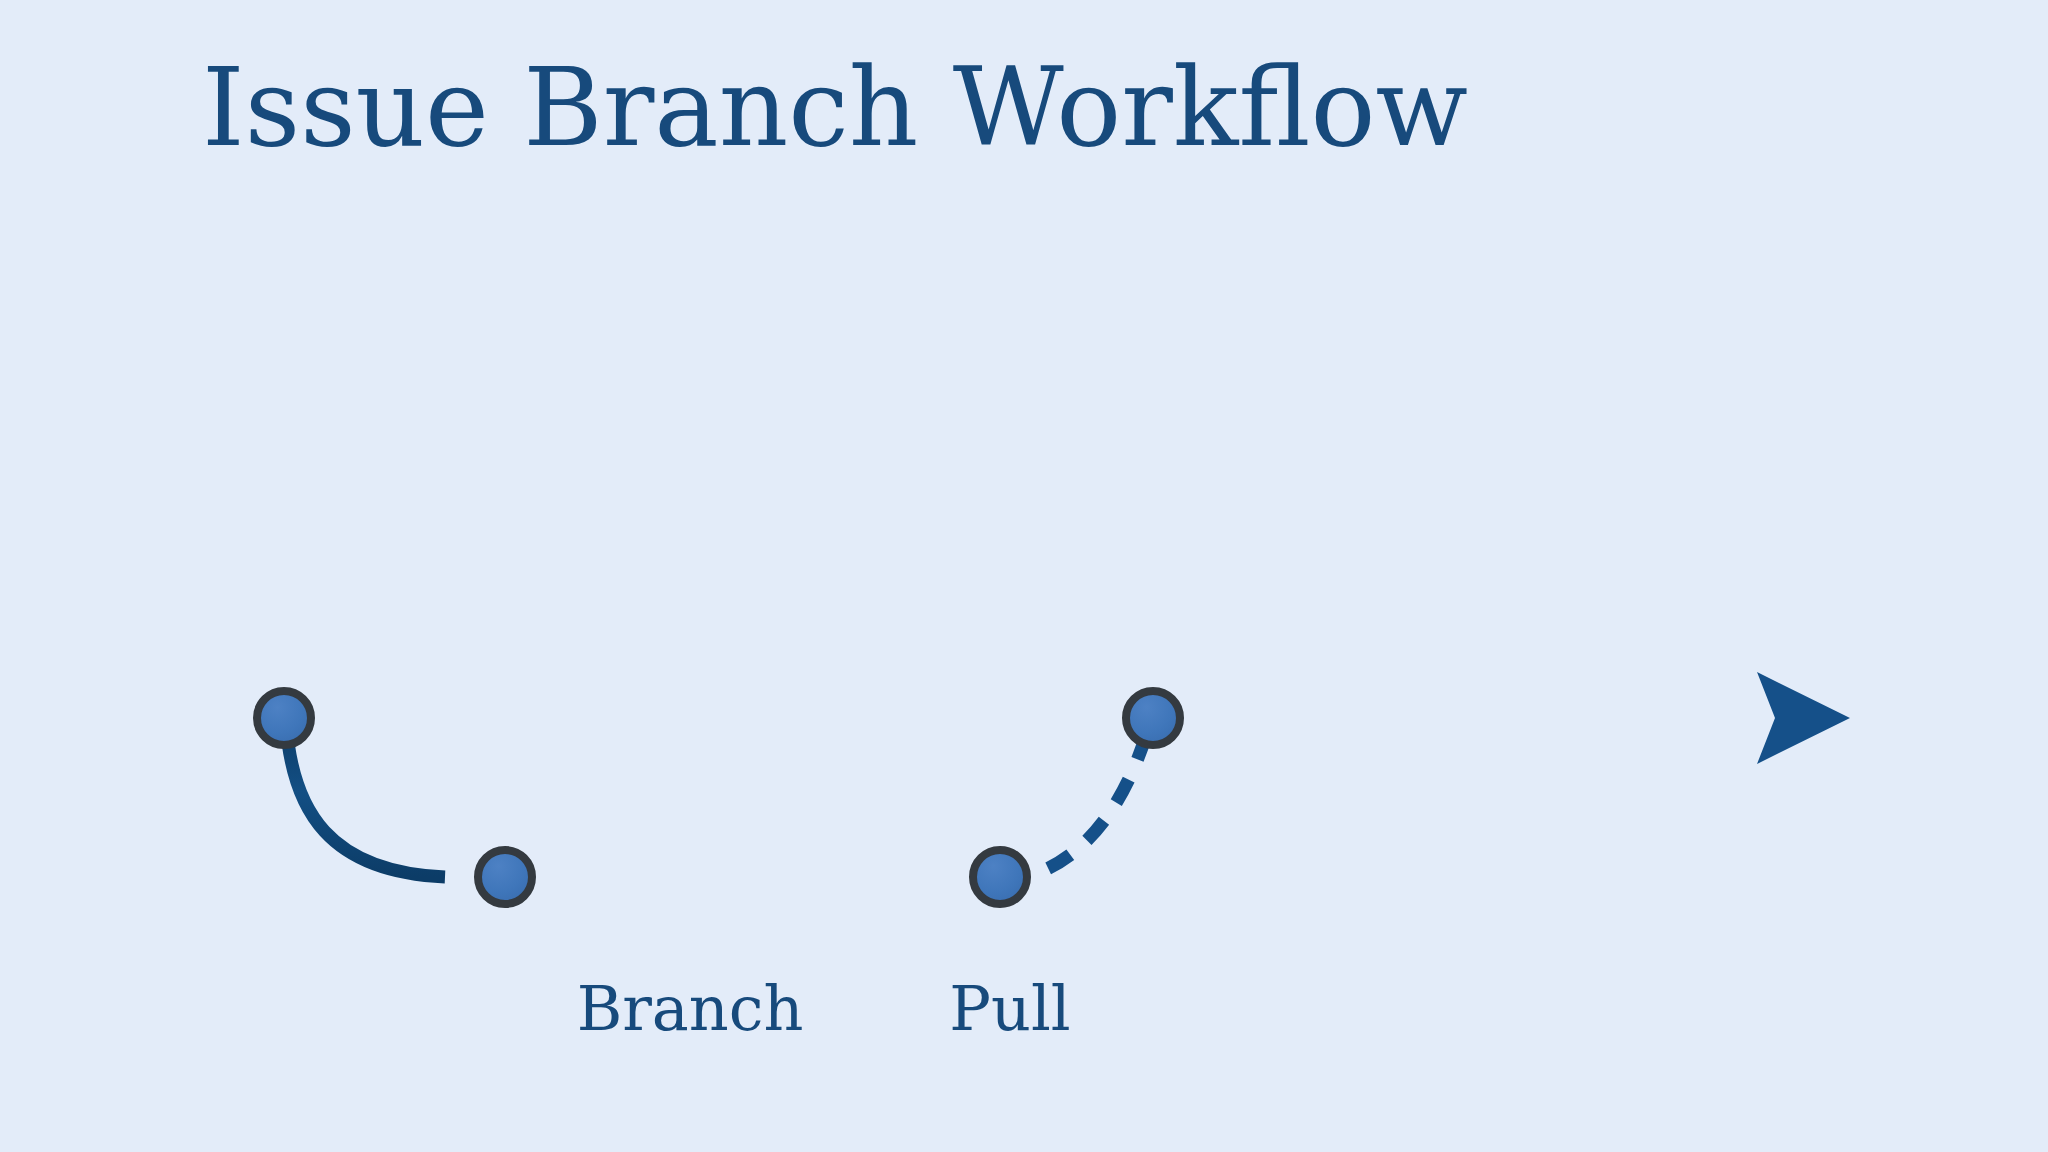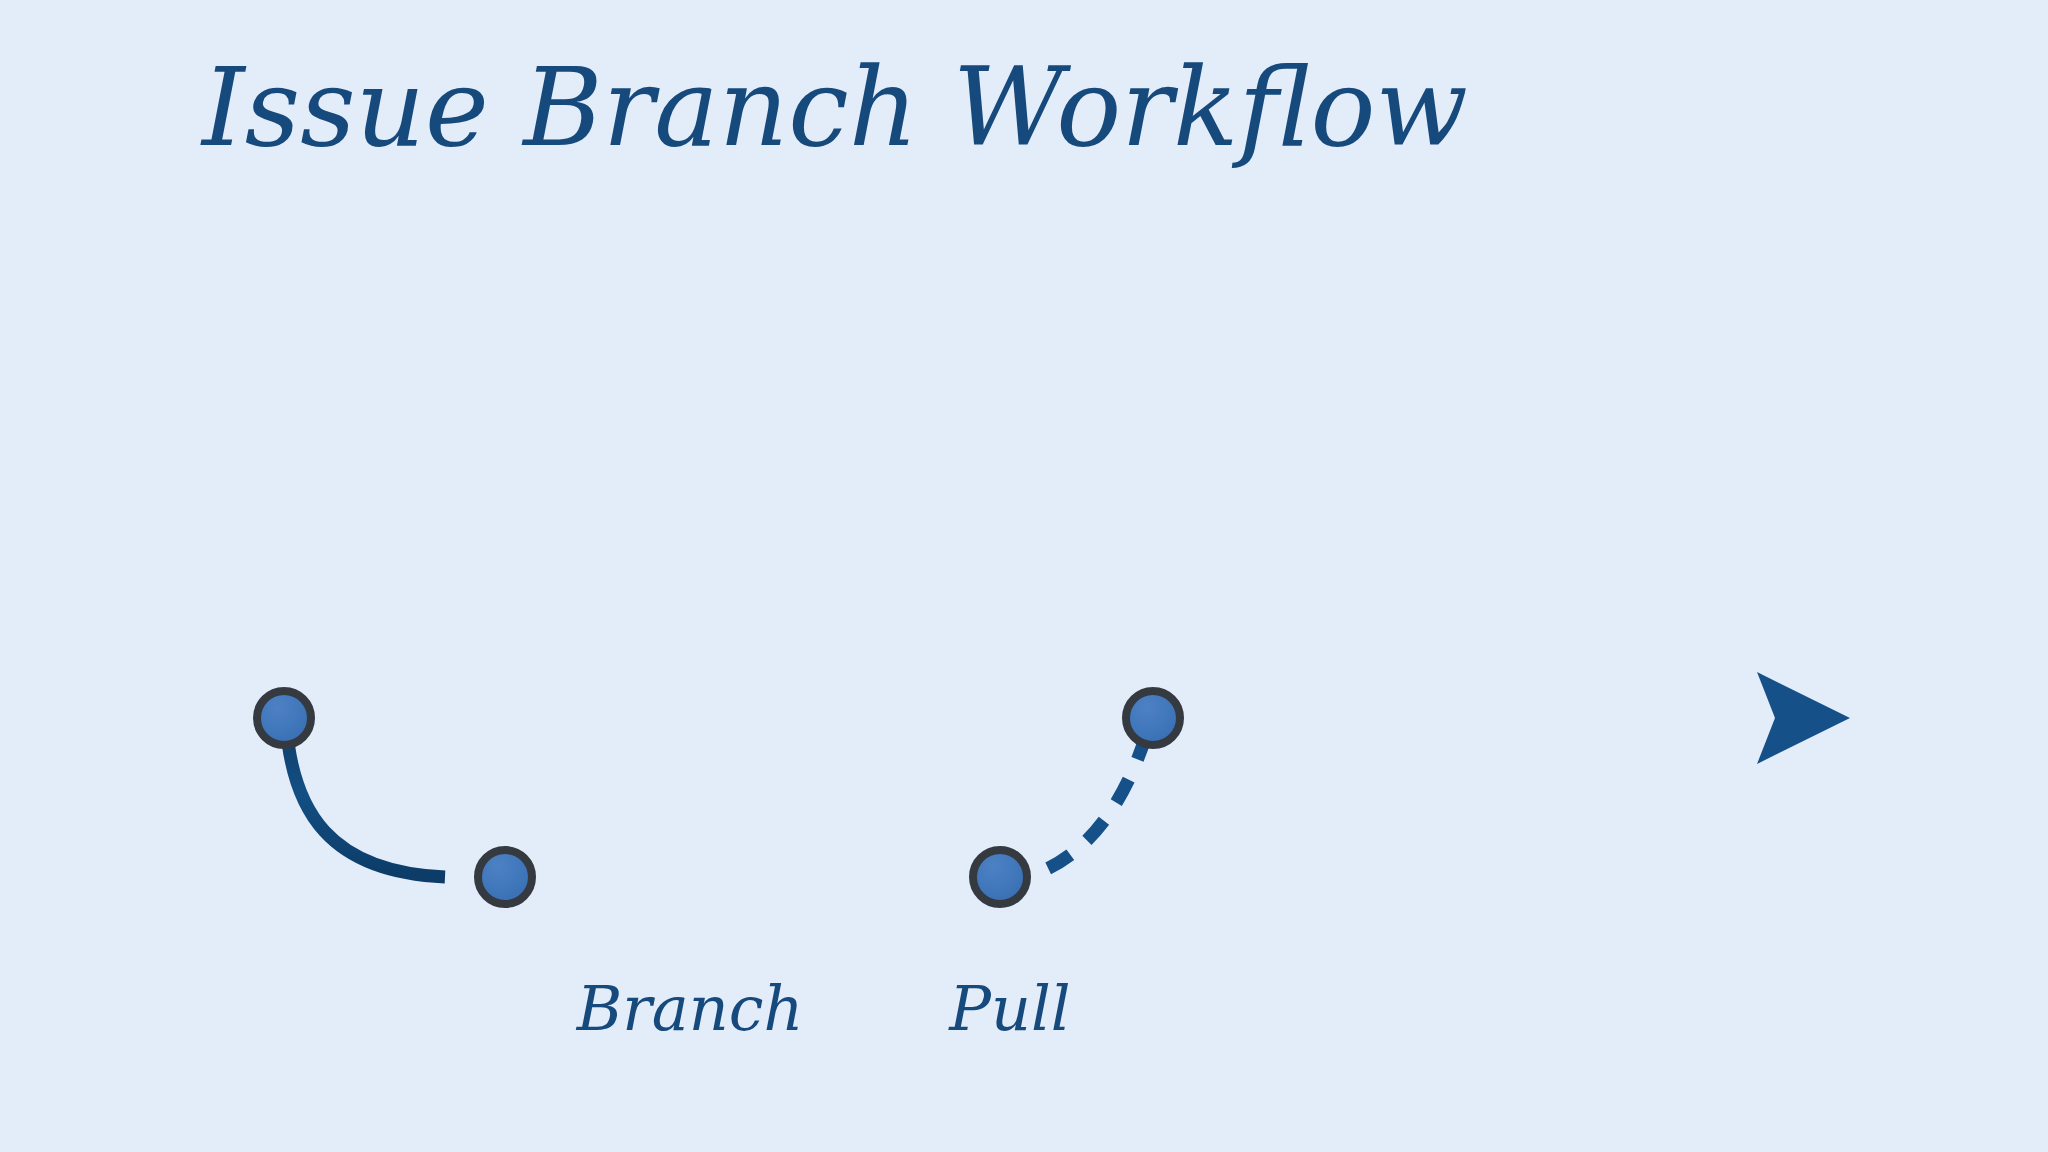--- a/index.html
+++ b/index.html
@@ -11,21 +11,20 @@
     width: 2048px;
     height: 1152px;
     overflow: hidden;
     font-family: "DejaVu Serif", "Liberation Serif", serif;
   }
   #canvas {
     position: relative;
     width: 1700px;
     height: 1152px;
     background: #e3ecf9;
-    font-style: italic;
   }
   #diagram-svg {
     position: absolute;
     left: 0;
     top: 0;
     width: 2048px;
     height: 1152px;
     display: block;
   }
   .diagram-title {

